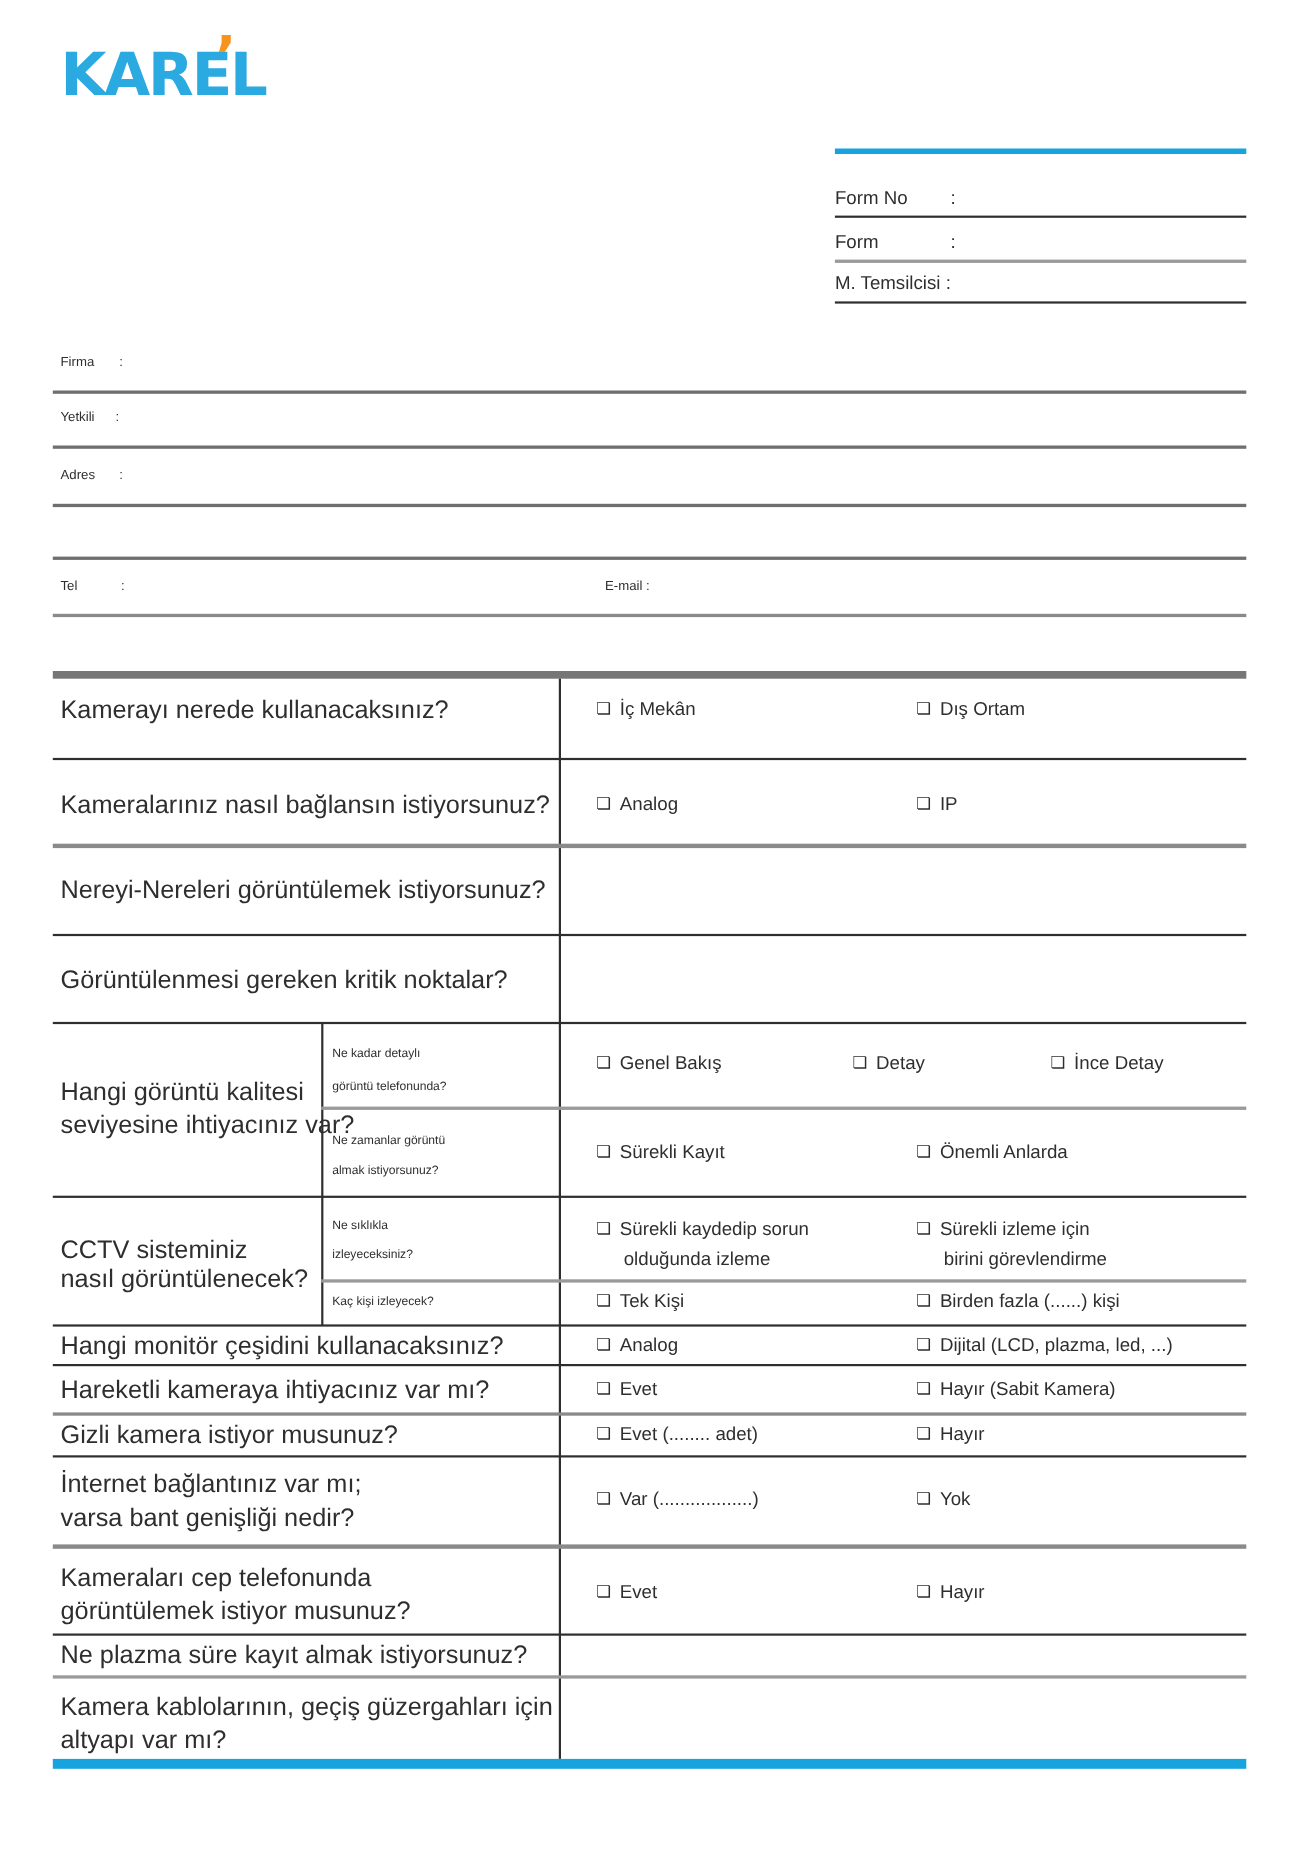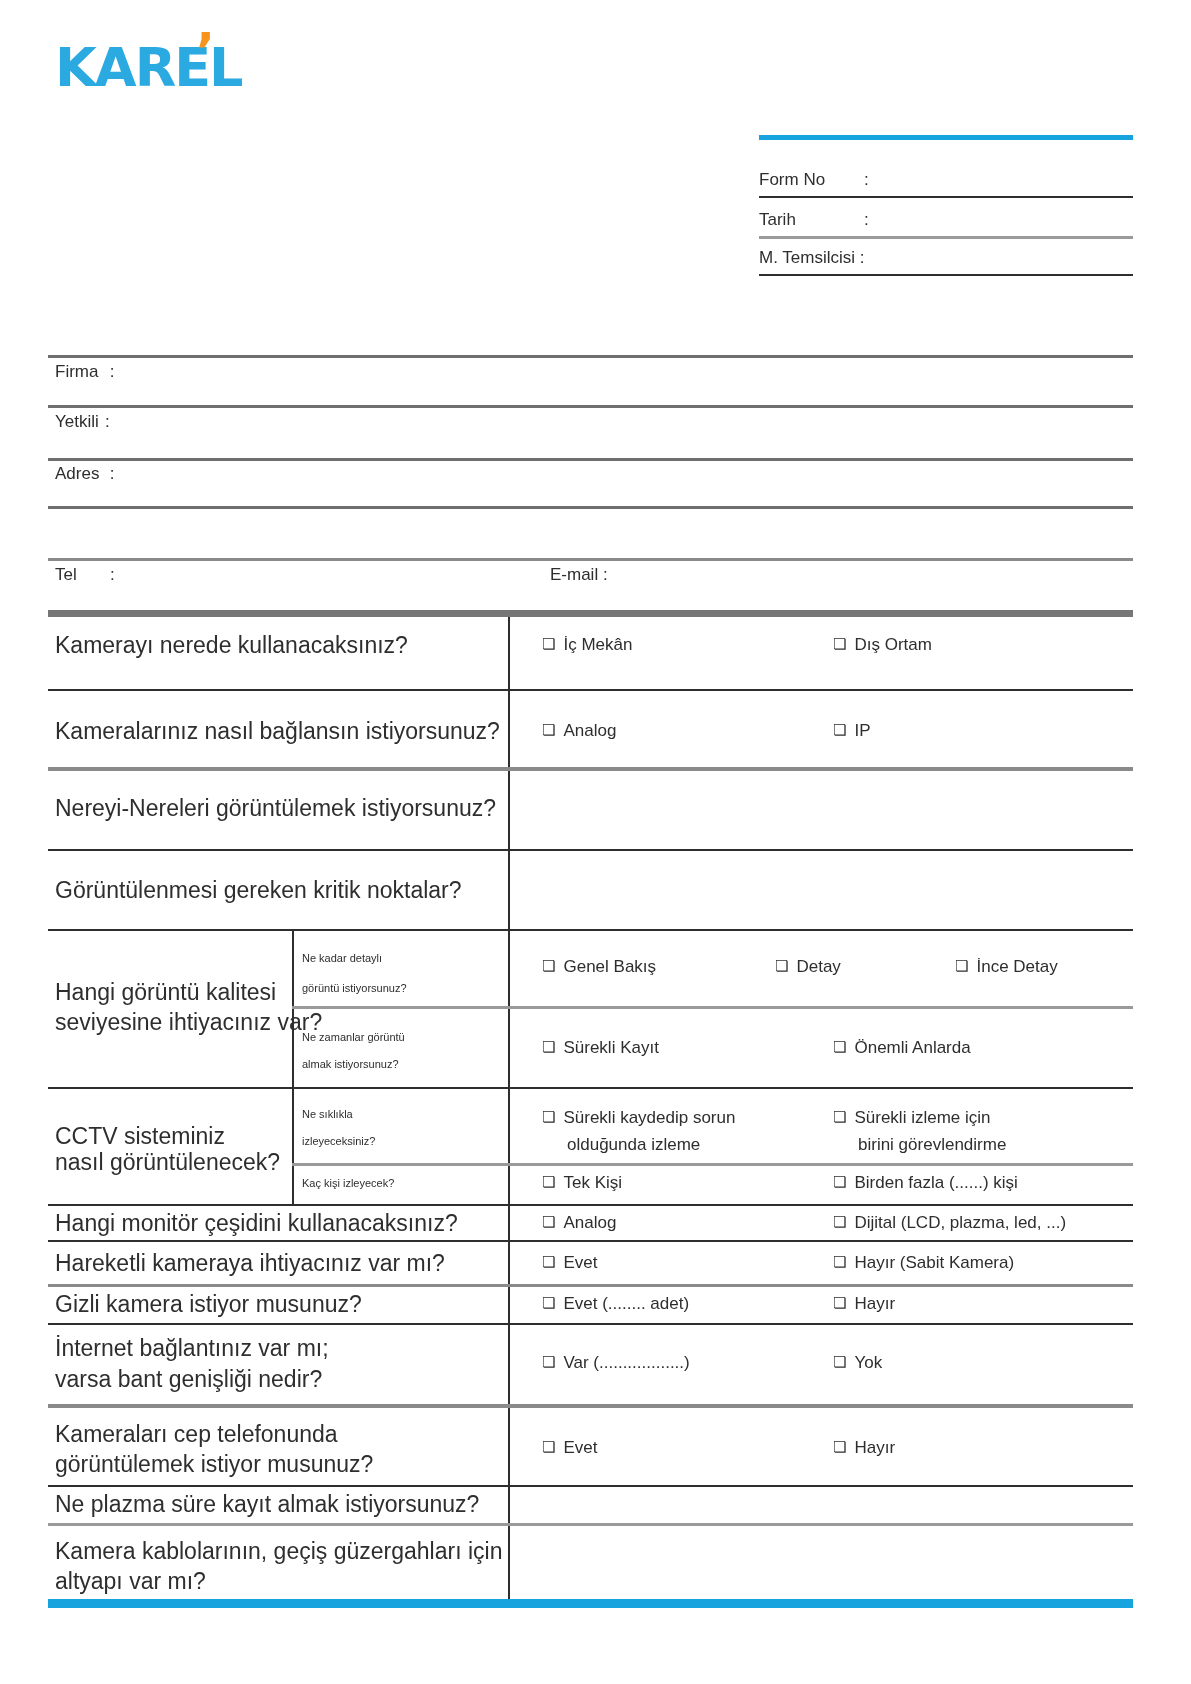--- a/index.html
+++ b/index.html
@@ -19,21 +19,21 @@
   
   .title{
     position:absolute;right:58px;top:92px;font-size:26px;font-weight:700;
     letter-spacing:2.5px;word-spacing:7px;color:#4a4a4a;white-space:nowrap;
   }
   .rule{position:absolute;}
   
   .hfield{position:absolute;left:759px;font-size:17px;color:#2e2e2e;white-space:nowrap;}
   .hfield .hlbl{display:inline-block;min-width:105px;}
   
-  .cfield{position:absolute;font-size:17px;color:#2e2e2e;white-space:nowrap;margin-top:40px;}
+  .cfield{position:absolute;font-size:12px;color:#2e2e2e;white-space:nowrap;}
   .cfield .clbl{display:inline-block;min-width:50px;}
   
   .q{position:absolute;left:55px;font-size:23px;color:#2e2e2e;white-space:nowrap;line-height:22px;}
   .sq{position:absolute;left:302px;font-size:11px;color:#2e2e2e;white-space:nowrap;line-height:22px;}
   .opt{position:absolute;font-size:17px;color:#2e2e2e;white-space:nowrap;line-height:22px;display:flex;gap:8px;align-items:baseline;}
   .opt .cb{font-size:15px;position:relative;top:-1px;}
   .optline2{position:absolute;font-size:17px;color:#2e2e2e;white-space:nowrap;line-height:22px;}
 </style>
 </head>
 <body>
@@ -44,21 +44,21 @@
   <div class="logo-mark">’</div>
 
   <div class="rule" style="left:759px;top:135px;width:374px;height:5px;background:#17A3DE;"></div>
 
   <div class="hfield" style="top:170px;">
     <span class="hlbl">Form No</span><span>:</span>
   </div>
   <div class="rule" style="left:759px;top:196px;width:374px;height:2px;background:#2e2e2e;"></div>
 
   <div class="hfield" style="top:210px;">
-    <span class="hlbl">Tarih</span><span>:</span>
+    <span class="hlbl">Form</span><span>:</span>
   </div>
   <div class="rule" style="left:759px;top:236px;width:374px;height:3px;background:#9a9a9a;"></div>
 
   <div class="hfield" style="top:248px;">
     <span>M. Temsilcisi</span> <span>:</span>
   </div>
   <div class="rule" style="left:759px;top:274px;width:374px;height:2px;background:#2e2e2e;"></div>
 
   <div class="cfield" style="left:55px;top:322px;">
     <span class="clbl">Firma</span> <span>:</span>
@@ -113,21 +113,21 @@
   <div class="q" style="top:797px;">Nereyi-Nereleri görüntülemek istiyorsunuz?</div>
   <div class="rule" style="left:48px;top:849px;width:1085px;height:2px;background:#2e2e2e;"></div>
 
   <div class="q" style="top:879px;">Görüntülenmesi gereken kritik noktalar?</div>
   <div class="rule" style="left:48px;top:929px;width:1085px;height:2px;background:#2e2e2e;"></div>
 
   <div class="q" style="top:981px;">Hangi görüntü kalitesi</div>
   <div class="q" style="top:1011px;">seviyesine ihtiyacınız var?</div>
 
   <div class="sq" style="top:947px;">Ne kadar detaylı</div>
-  <div class="sq" style="top:977px;">görüntü istiyorsunuz?</div>
+  <div class="sq" style="top:977px;">görüntü telefonunda?</div>
   <div class="opt" style="left:542px;top:956px;">
     <span class="cb">❏</span>
     <span>Genel Bakış</span>
   </div>
   <div class="opt" style="left:775px;top:956px;">
     <span class="cb">❏</span>
     <span>Detay</span>
   </div>
   <div class="opt" style="left:955px;top:956px;">
     <span class="cb">❏</span>

